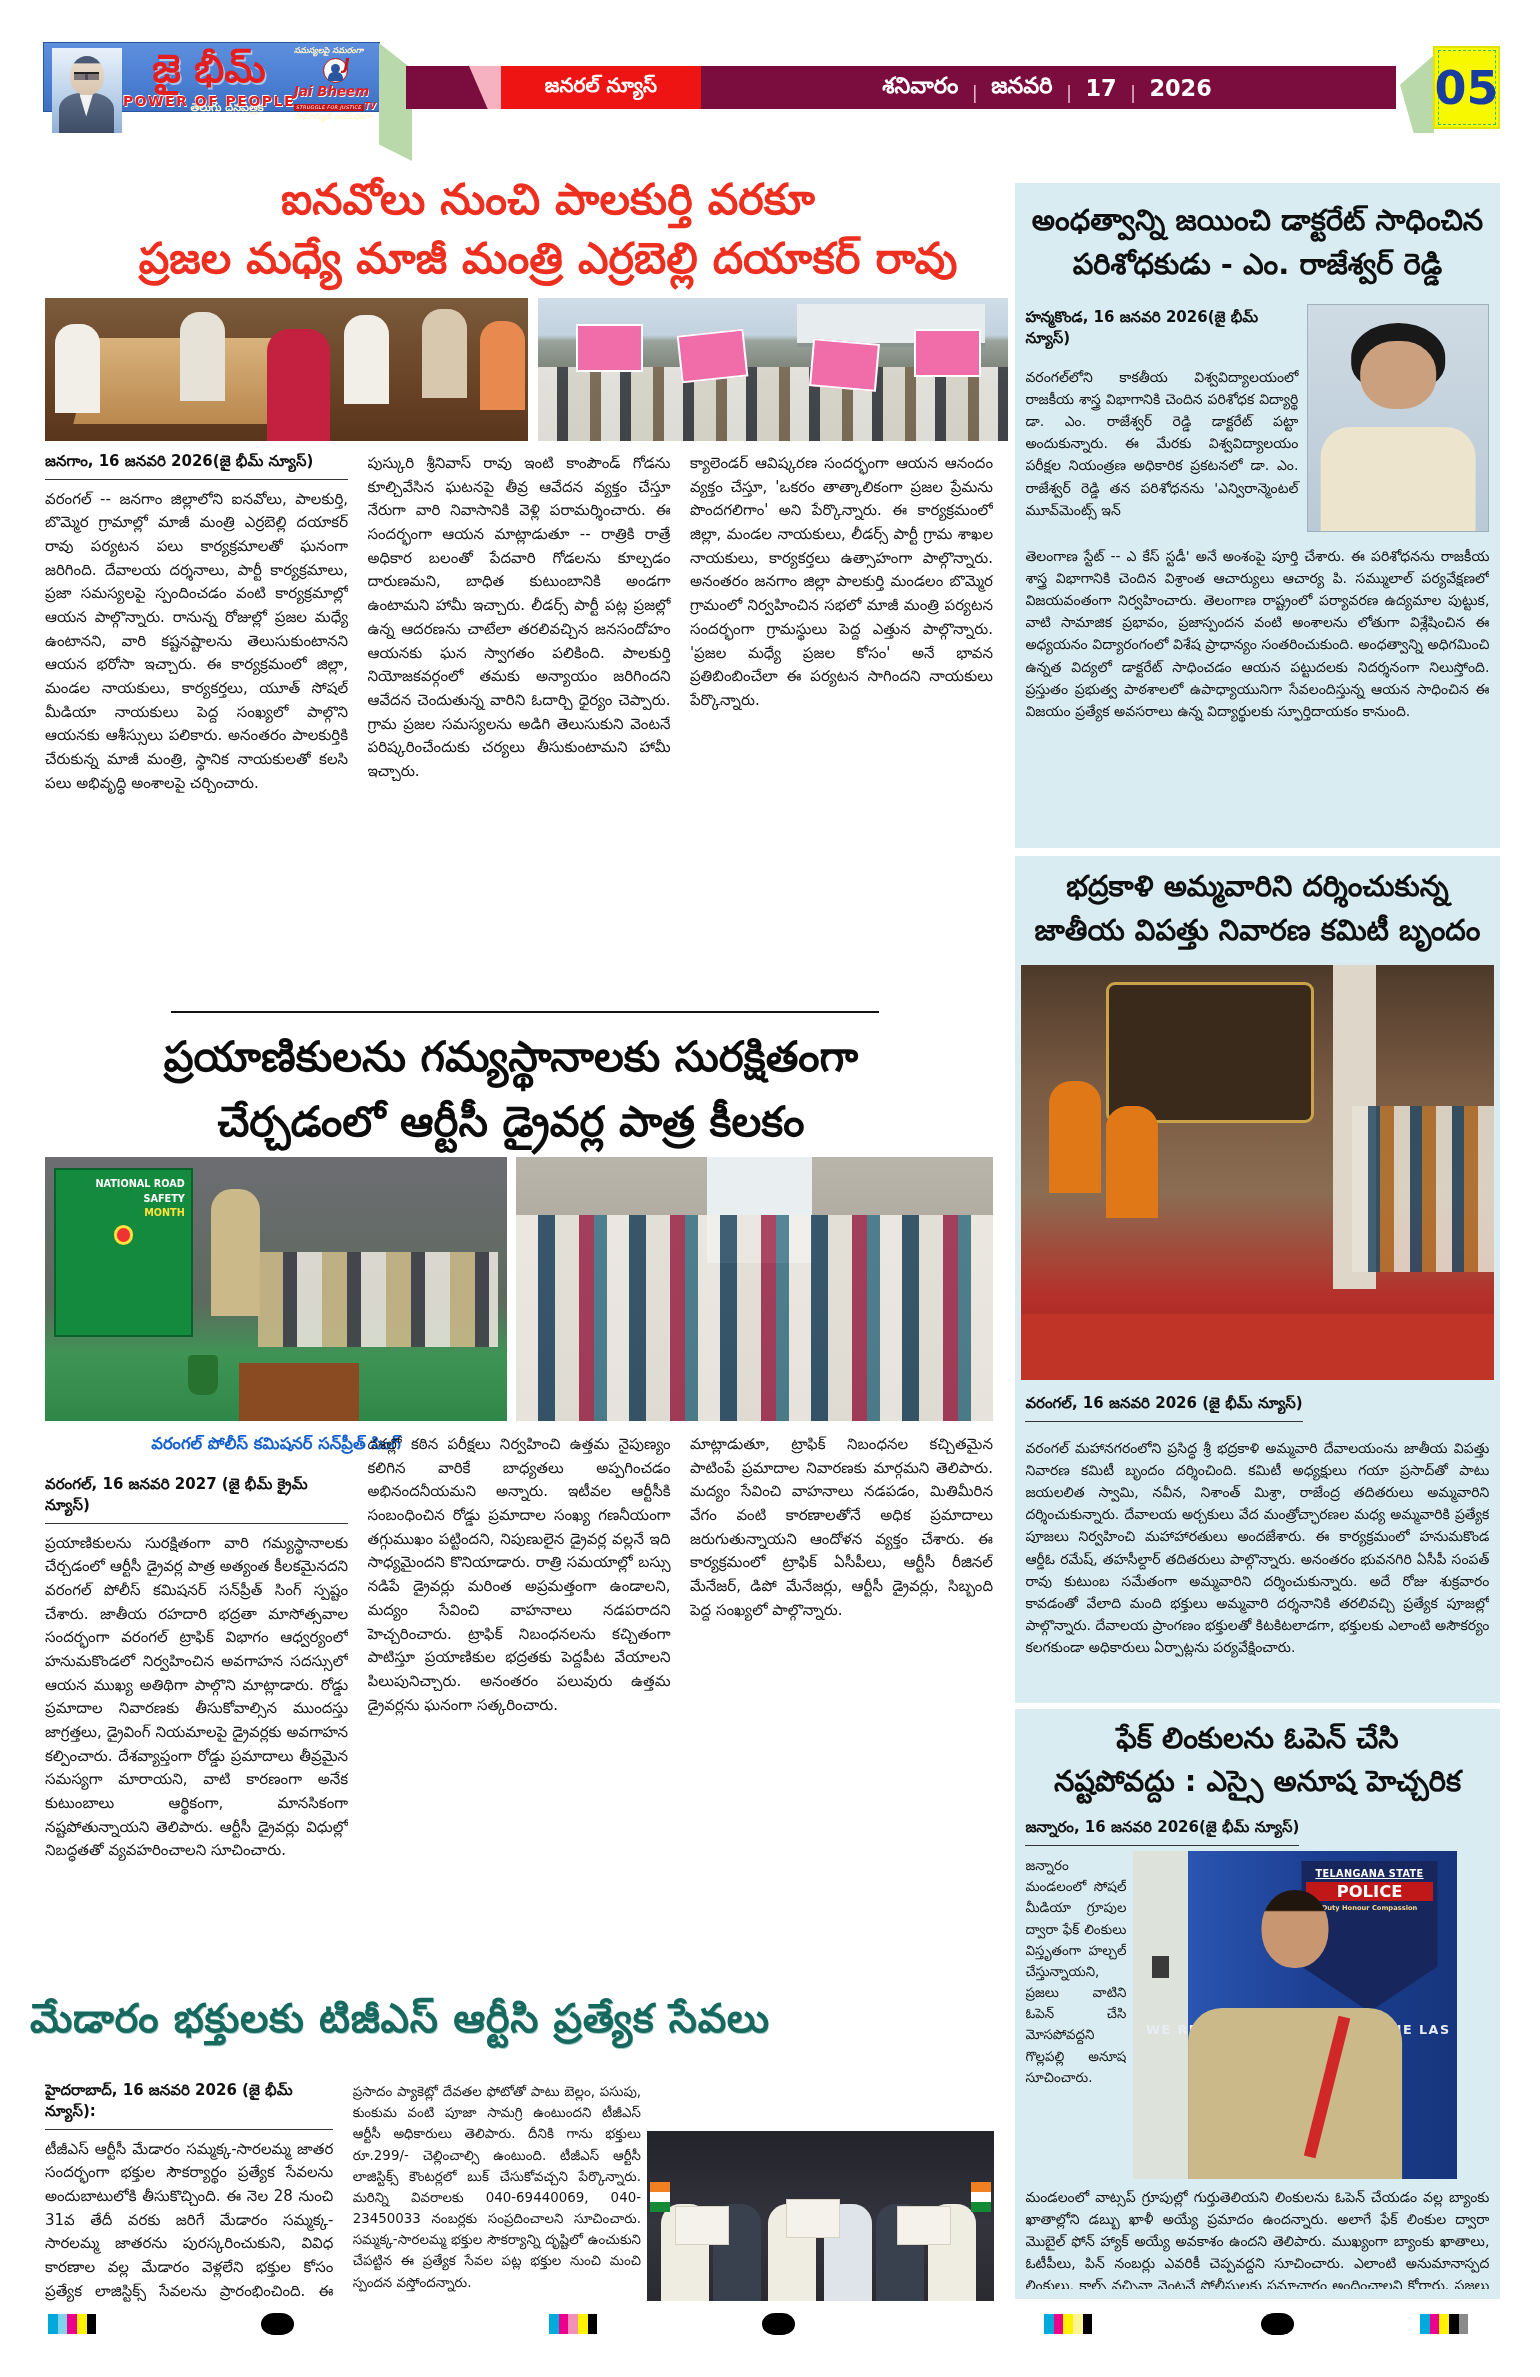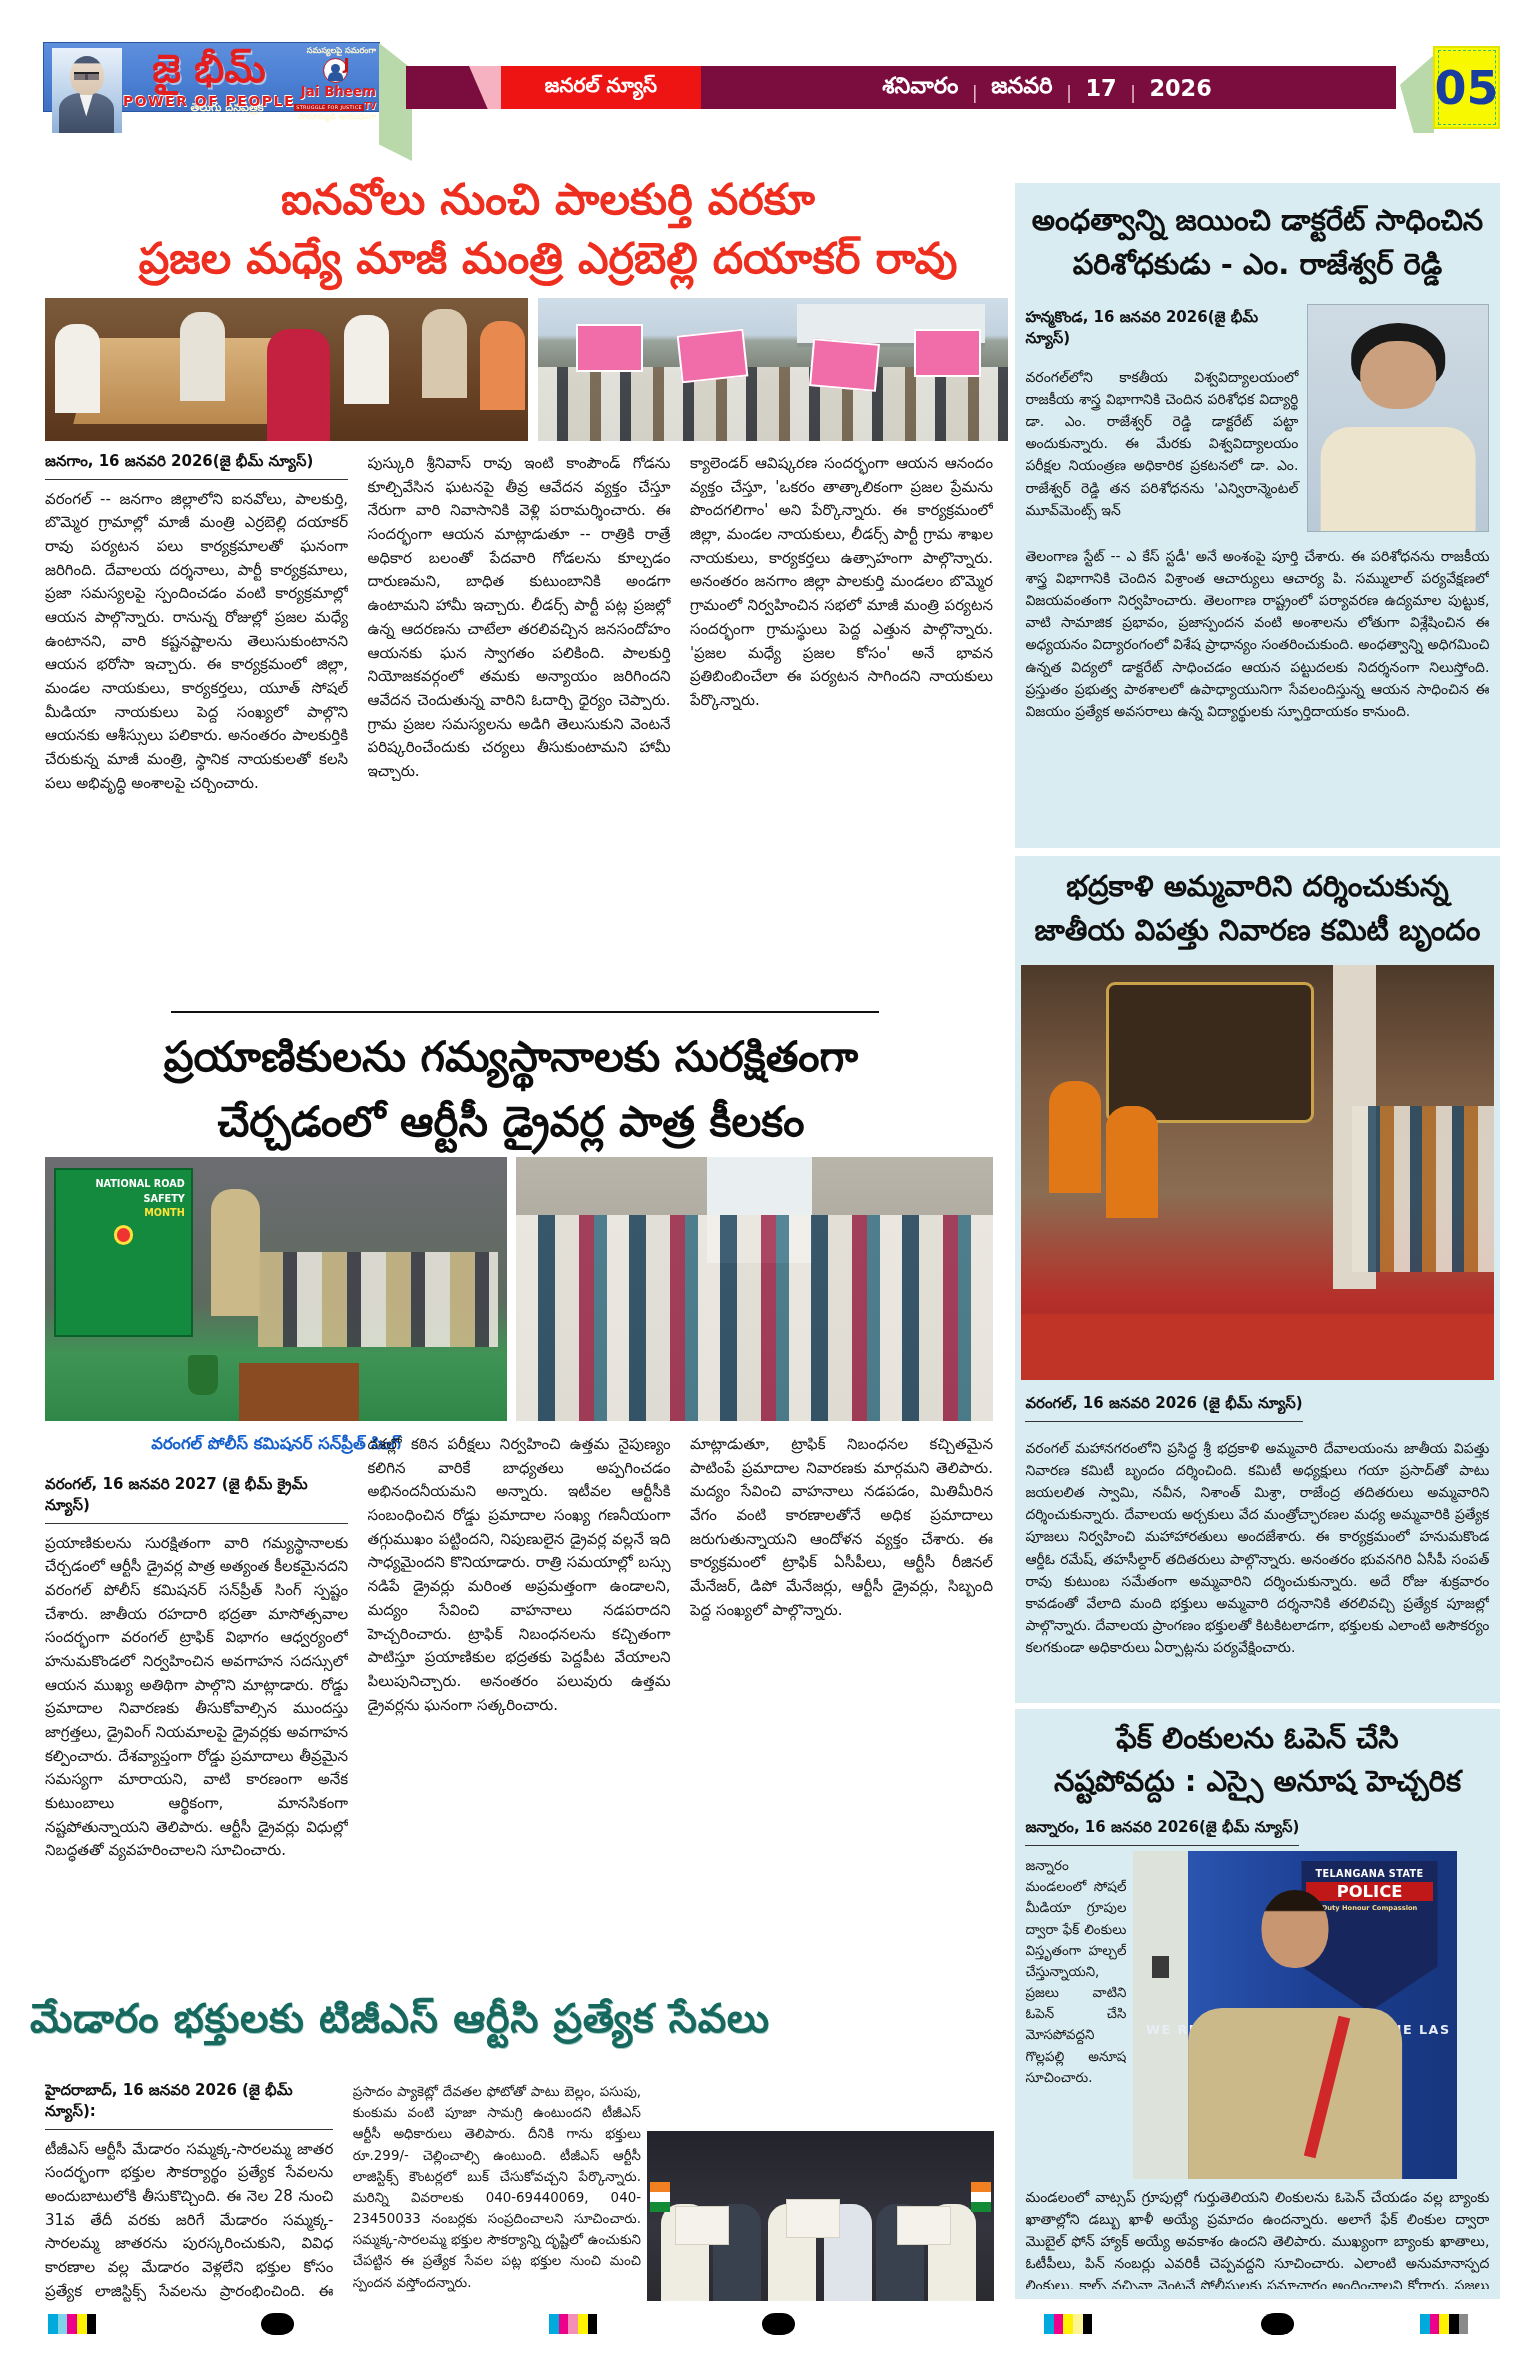--- a/index.html
+++ b/index.html
@@ -17,21 +17,21 @@
   .amb-glass { position:absolute; left:22.4px; top:24px; width:25px; height:8.2px; border-top:2.2px solid #222; 
     background:radial-gradient(circle at 25% 50%, rgba(40,40,60,.55) 40%, transparent 42%), radial-gradient(circle at 75% 50%, rgba(40,40,60,.55) 40%, transparent 42%); }
   .amb-suit { position:absolute; left:7.5px; top:45px; width:55px; height:40px; border-radius:40% 40% 0 0;
     background:linear-gradient(180deg,#5c6b85,#3e4c66); }
   .amb-shirt { position:absolute; left:28px; top:46px; width:13.4px; height:22.4px; background:#f2f2f2; clip-path:polygon(0 0,100% 0,50% 100%); }
   .mh-title { position:absolute; left:81px; top:6px; width:168px; text-align:center;
     color:#e41e1e; font-weight:800; font-size:39px; line-height:1.0; text-shadow:1.5px 1.5px 0 #ffffff88; }
   .mh-sub { position:absolute; left:112px; top:58px; width:142px; text-align:center; color:#fff6cf; font-size:11.2px; font-weight:700; }
   .mh-power { position:absolute; left:72px; bottom:2.2px; width:186px; text-align:center; color:#e41e1e;
     font-weight:800; font-size:14px; letter-spacing:1.5px; text-shadow:0.7px 0.7px 0 #fff,-0.7px -0.7px 0 #fff; }
-  .mh-right { position:absolute; right:3px; top:3px; width:82px; height:88px; text-align:right; }
+  .mh-right { position:absolute; right:3px; top:3px; width:82px; height:88px; text-align:left;font-style:italic; }
   .mh-slogan { color:#fff6cf; font-size:8.2px; font-weight:700; line-height:1.2; }
   .tv-circle { position:relative; width:25px; height:25px; margin:2.2px auto 0; border-radius:50%;
     background:radial-gradient(circle at 50% 45%, #ffffff 55%, #dfe8f5 70%); border:1.5px solid #c01818; }
   .tv-j { position:absolute; right:-3px; top:-4.5px; color:#c01818; font-weight:800; font-size:16.4px; }
   .tv-fig { position:absolute; left:7.5px; top:5.2px; width:9px; height:9px; border-radius:50%; background:#2a56a0; }
   .tv-fig2 { position:absolute; left:4.5px; top:13.4px; width:15px; height:9px; border-radius:6px 6px 0 0; background:#2a56a0; }
   .tv-name { color:#e41e1e; font-weight:800; font-size:13.4px; line-height:1; margin-top:1.5px; text-shadow:0.7px 0.7px 0 #fff; }
   .tv-strip { display:inline-block; background:#c01818; color:#fff; font-size:4.8px; padding:0.7px 2.2px; letter-spacing:0.4px; }
   .tv-tv { display:inline-block; color:#e41e1e; font-weight:800; font-size:8.2px; text-shadow:0.7px 0.7px 0 #fff; }
 
@@ -106,21 +106,21 @@
   .ph-temple .saffron1,.ph-temple .saffron2 { position:absolute; width:52px; height:112px; border-radius:22.4px 22.4px 0 0; background:#e07818; }
   .ph-temple .crowdb { position:absolute; right:0; top:34%; width:30%; height:40%;
     background:repeating-linear-gradient(90deg,#e8e2d6 0 16.4px,#274b63 16.4px 28px,#b5742f 28px 42px); opacity:.85; }
   .ph-temple .carpet { position:absolute; left:0; bottom:0; width:100%; height:16%; background:#c03428; }
 
   
   .ph-police { background:linear-gradient(90deg,#dde3da 0 17%,#2a55b0 17%,#1d4094 55%,#16357c); }
   .ph-police .plug { position:absolute; left:6%; top:32%; width:16.4px; height:22.4px; background:#3a3a3a; }
   .ph-police .shield { position:absolute; right:6%; top:3%; width:42%; height:46%; background:#18265e;
     clip-path:polygon(0 0,100% 0,100% 70%,50% 100%,0 70%); padding-top:7.5px; text-align:center; }
-  .ph-police .sh1 { color:#fff; font-size:9.7px; font-weight:800; letter-spacing:0.4px; }
+  .ph-police .sh1 { color:#fff; font-size:9.7px; font-weight:800; letter-spacing:0.4px;text-decoration:underline; }
   .ph-police .sh2 { background:#c01818; color:#fff; font-weight:800; font-size:16.4px; margin:3px 4.5px; }
   .ph-police .sh3 { color:#f3d88a; font-size:6.7px; font-weight:700; line-height:1.4; }
   .ph-police .wl,.ph-police .wr { position:absolute; top:52%; color:#e8edf5; font-size:12.7px; letter-spacing:1.5px; font-weight:600; }
   .ph-police .wl { left:4%; } .ph-police .wr { right:2%; }
   .ph-police .o-head { position:absolute; left:50%; top:12%; width:67px; height:78px; transform:translateX(-50%);
     border-radius:48%; background:linear-gradient(180deg,#20160e 26%,#c89670 28%); }
   .ph-police .o-body { position:absolute; left:50%; bottom:0; width:66%; height:52%; transform:translateX(-50%);
     border-radius:34px 34px 0 0; background:#cbb98a; }
   .ph-police .o-strap { position:absolute; left:58%; bottom:6%; width:12px; height:44%; background:#d02828; transform:rotate(14deg); }
 

